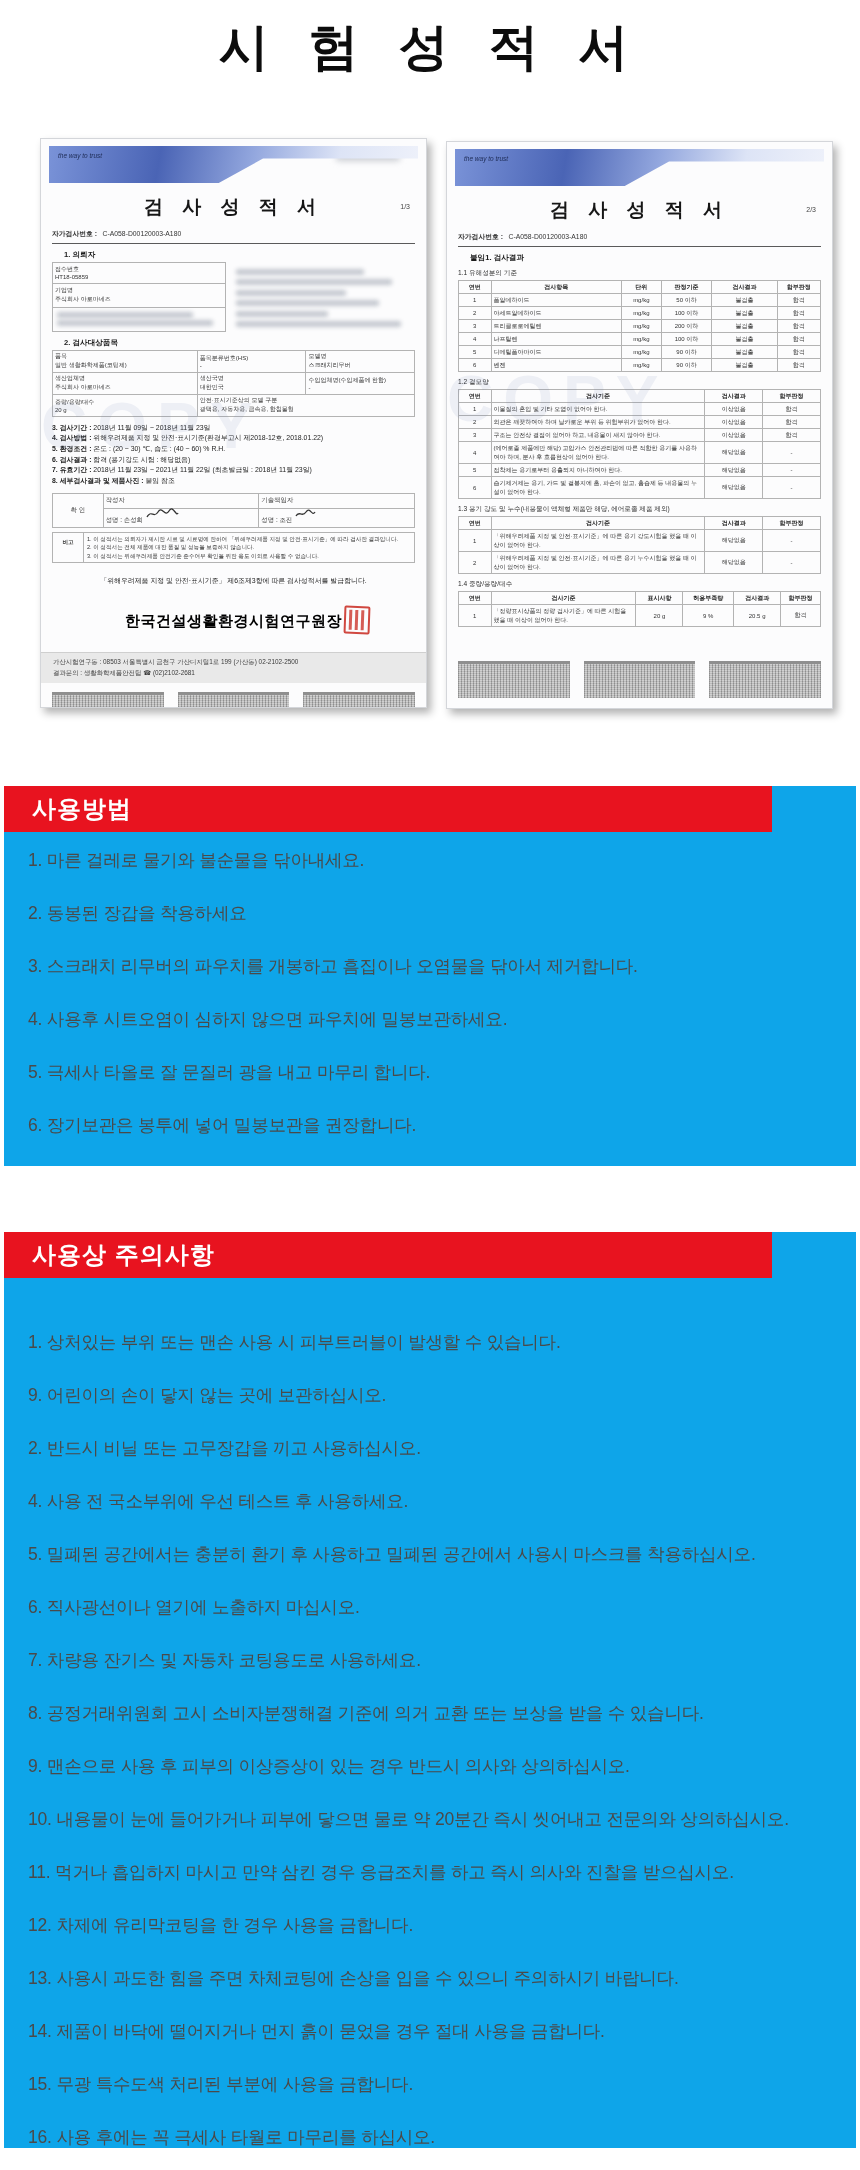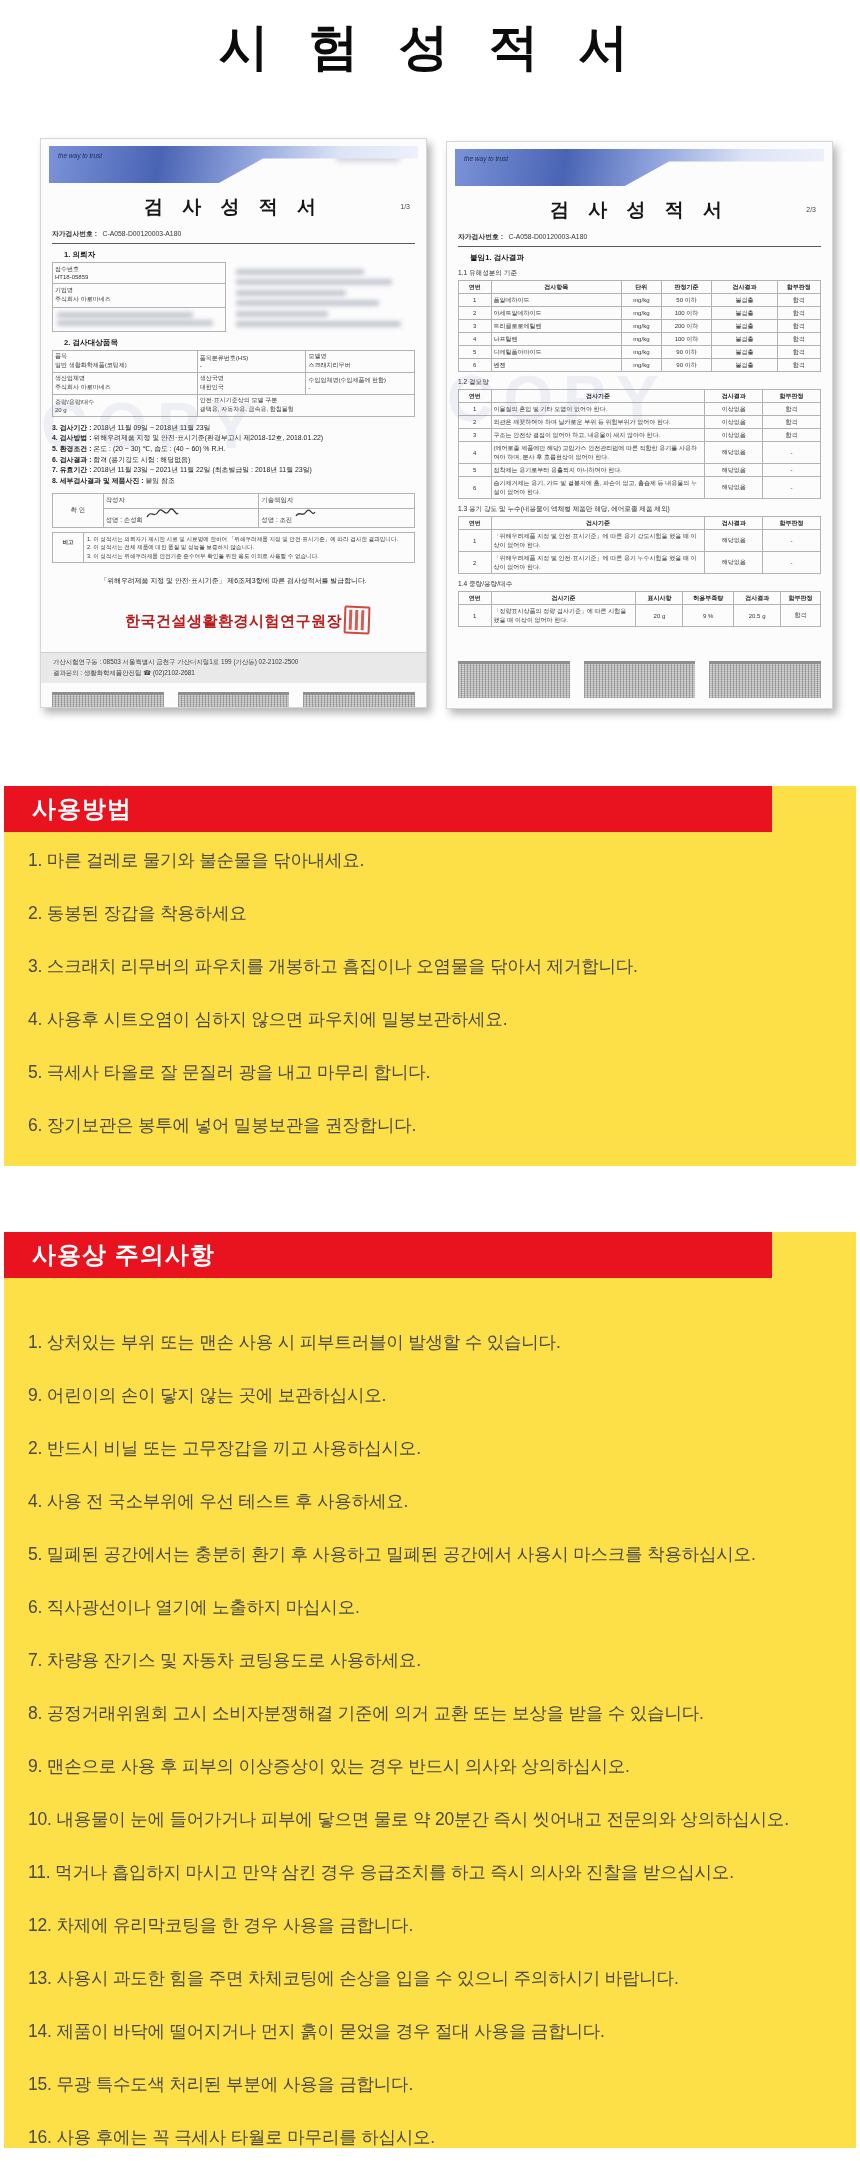--- a/index.html
+++ b/index.html
@@ -45,34 +45,34 @@
   .blurbar{height:6px;background:#c4c8cf;border-radius:2px;filter:blur(2px);margin:4.5px 4px;}
   .facts{margin-top:6px;font-size:6.9px;line-height:1.55;color:#222;}
   .facts b{font-weight:700;}
   .signT td{height:11px;font-size:6.4px;}
   .sig{position:relative;top:-2px;}
   .remark{display:flex;border:1px solid #b3b3b3;margin-top:4px;font-size:5.6px;color:#333;}
   .remark .rl{width:30px;border-right:1px solid #b3b3b3;text-align:center;padding-top:6px;font-weight:700;}
   .remark .rlines{padding:2px 3px;line-height:1.5;flex:1;}
   .issue{margin-top:13px;font-size:6.9px;color:#222;text-align:center;}
   .issuerline{position:relative;margin-top:22px;text-align:center;padding-left:28px;}
-  .issuer{font-size:15px;font-weight:700;color:#b91c1c;letter-spacing:.5px;}
+  .issuer{font-size:15px;font-weight:700;color:#000000;letter-spacing:.5px;}
   .seal{display:inline-block;vertical-align:middle;width:22px;height:24px;margin-left:2px;
         border:2px solid rgba(200,40,30,.85);border-radius:2px;transform:rotate(2deg);position:relative;top:-2px;}
   .seal i{position:absolute;top:2px;bottom:2px;width:3px;background:rgba(200,40,30,.75);}
   .seal i:nth-child(1){left:3px;} .seal i:nth-child(2){left:9px;} .seal i:nth-child(3){left:15px;}
   .footbar{margin:16px -11px 0 -11px;background:#e9e9e9;border-top:1px solid #cfcfcf;
         padding:4px 12px;font-size:6.4px;color:#3a3a3a;line-height:1.7;}
   .noiserow{display:flex;gap:14px;margin-top:9px;}
   .noise{flex:1;height:34px;background:
      repeating-linear-gradient(90deg,rgba(110,110,110,.45) 0 1px,rgba(205,205,205,.5) 1px 3px),
      repeating-linear-gradient(0deg,rgba(130,130,130,.5) 0 1px,rgba(215,215,215,.55) 1px 2px),#cfcfcf;
      border-top:3px solid #8f8f8f;}
   
-  .panel{position:absolute;left:4px;width:852px;background:#fde047;}
+  .panel{position:absolute;left:4px;width:852px;background:#0ea5e9;}
   .panel-usage{top:786px;height:380px;}
   .panel-caution{top:1232px;height:916px;}
   .redbar{width:768px;height:46px;background:#e8131f;display:flex;align-items:center;}
   .redbar span{color:#fff;font-weight:800;font-size:24px;padding-left:28px;letter-spacing:1px;}
   .list{padding:16px 20px 0 24px;}
   .panel-caution .list{padding-top:52px;}
   .li{font-size:17.5px;color:#4a4a4a;margin-bottom:29px;letter-spacing:-.2px;}
 </style>
 </head>
 <body>

